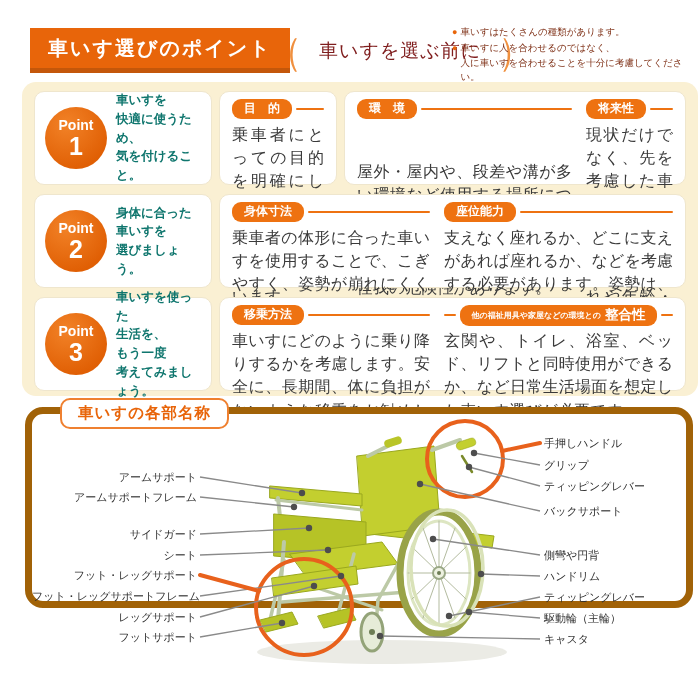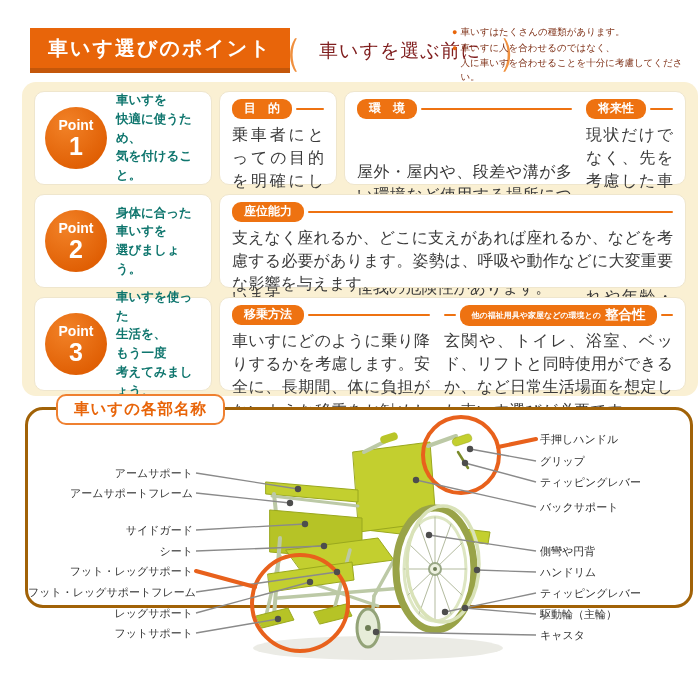--- a/index.html
+++ b/index.html
@@ -39,21 +39,21 @@
   .hbox{background:#ee7211;color:#fff;font-weight:bold;font-size:12px;border-radius:9px;
     padding:1px 12px 2px;white-space:nowrap;}
   .hline{flex:1;height:2px;background:#ee7211;border-radius:1px;margin-left:4px;}
   .hline.lead{margin-left:0;margin-right:4px;}
   .hbox .pre{font-size:8px;font-weight:bold;margin-right:4px;vertical-align:1px;}
   .hbox .big{font-size:13.5px;font-weight:bold;}
   .sec-body{font-size:16px;color:#3a3a3a;line-height:1.45;margin-top:5px;text-align:justify;}
 
   
   .parts-panel{position:absolute;left:25px;top:407px;width:668px;height:201px;
-    border:3px solid #a16207;border-radius:18px;background:#fff;box-sizing:border-box;}
+    border:7px solid #a16207;border-radius:18px;background:#fff;box-sizing:border-box;}
   .parts-title{position:absolute;left:28px;top:-16px;background:#fff;border:2px solid #ef8030;
     border-radius:10px;padding:3px 16px;color:#e8650a;font-size:15.5px;font-weight:bold;letter-spacing:1px;}
   .diagram-svg{position:absolute;left:0;top:0;}
   .lab{position:absolute;height:16px;line-height:16px;font-size:11px;color:#2f2f2f;white-space:nowrap;}
   .lab-l{left:0;width:165px;text-align:right;}
   .lab-r{left:512px;text-align:left;}
 </style>
 </head>
 <body>
 
@@ -120,20 +120,27 @@
       <div class="card point-card">
         <div class="badge">
           <span class="pt">Point</span>
           <span class="num">2</span>
         </div>
         <div class="stmt">身体に合った
 車いすを
 選びましょう。</div>
       </div>
       <div class="card sec-card">
+        <div class="col w198">
+          <div class="sec-head">
+            <span class="hbox">身体寸法</span>
+            <span class="hline"></span>
+          </div>
+          <div class="sec-body">乗車者の体形に合った車いすを使用することで、こぎやすく、姿勢が崩れにくくなります。また、側彎や円背、床ずれなどの2次障害を予防することにもなります。</div>
+        </div>
         <div class="col grow">
           <div class="sec-head">
             <span class="hbox">座位能力</span>
             <span class="hline"></span>
           </div>
           <div class="sec-body">支えなく座れるか、どこに支えがあれば座れるか、などを考慮する必要があります。姿勢は、呼吸や動作などに大変重要な影響を与えます。</div>
         </div>
       </div>
     </div>
 

